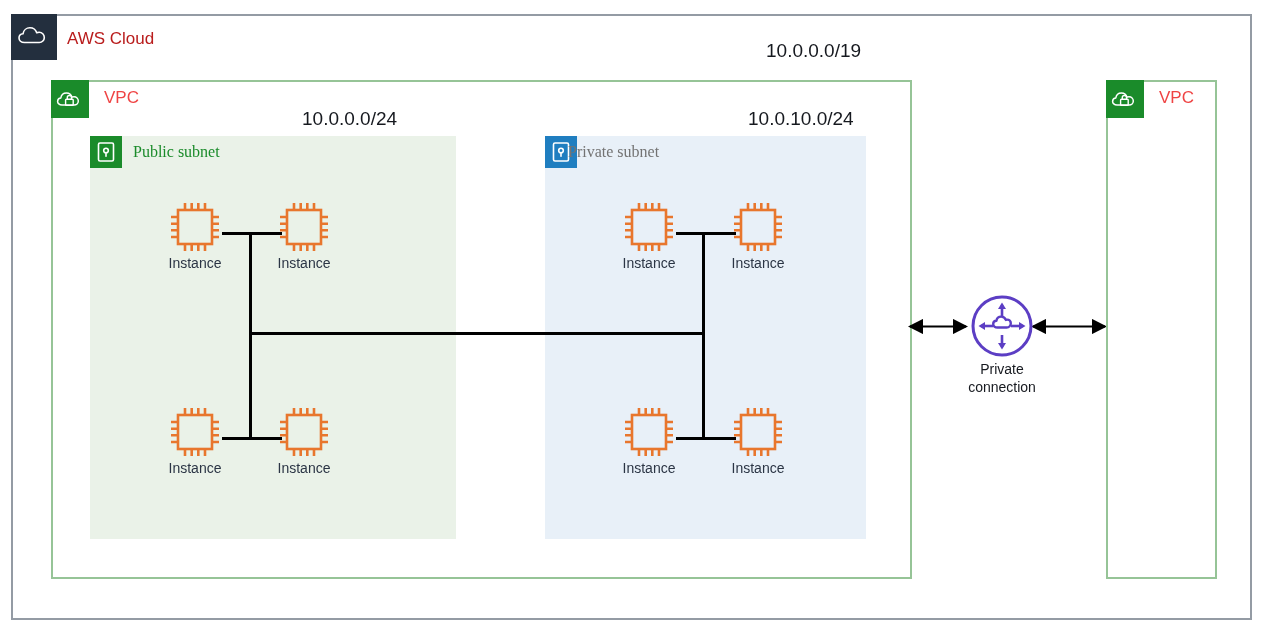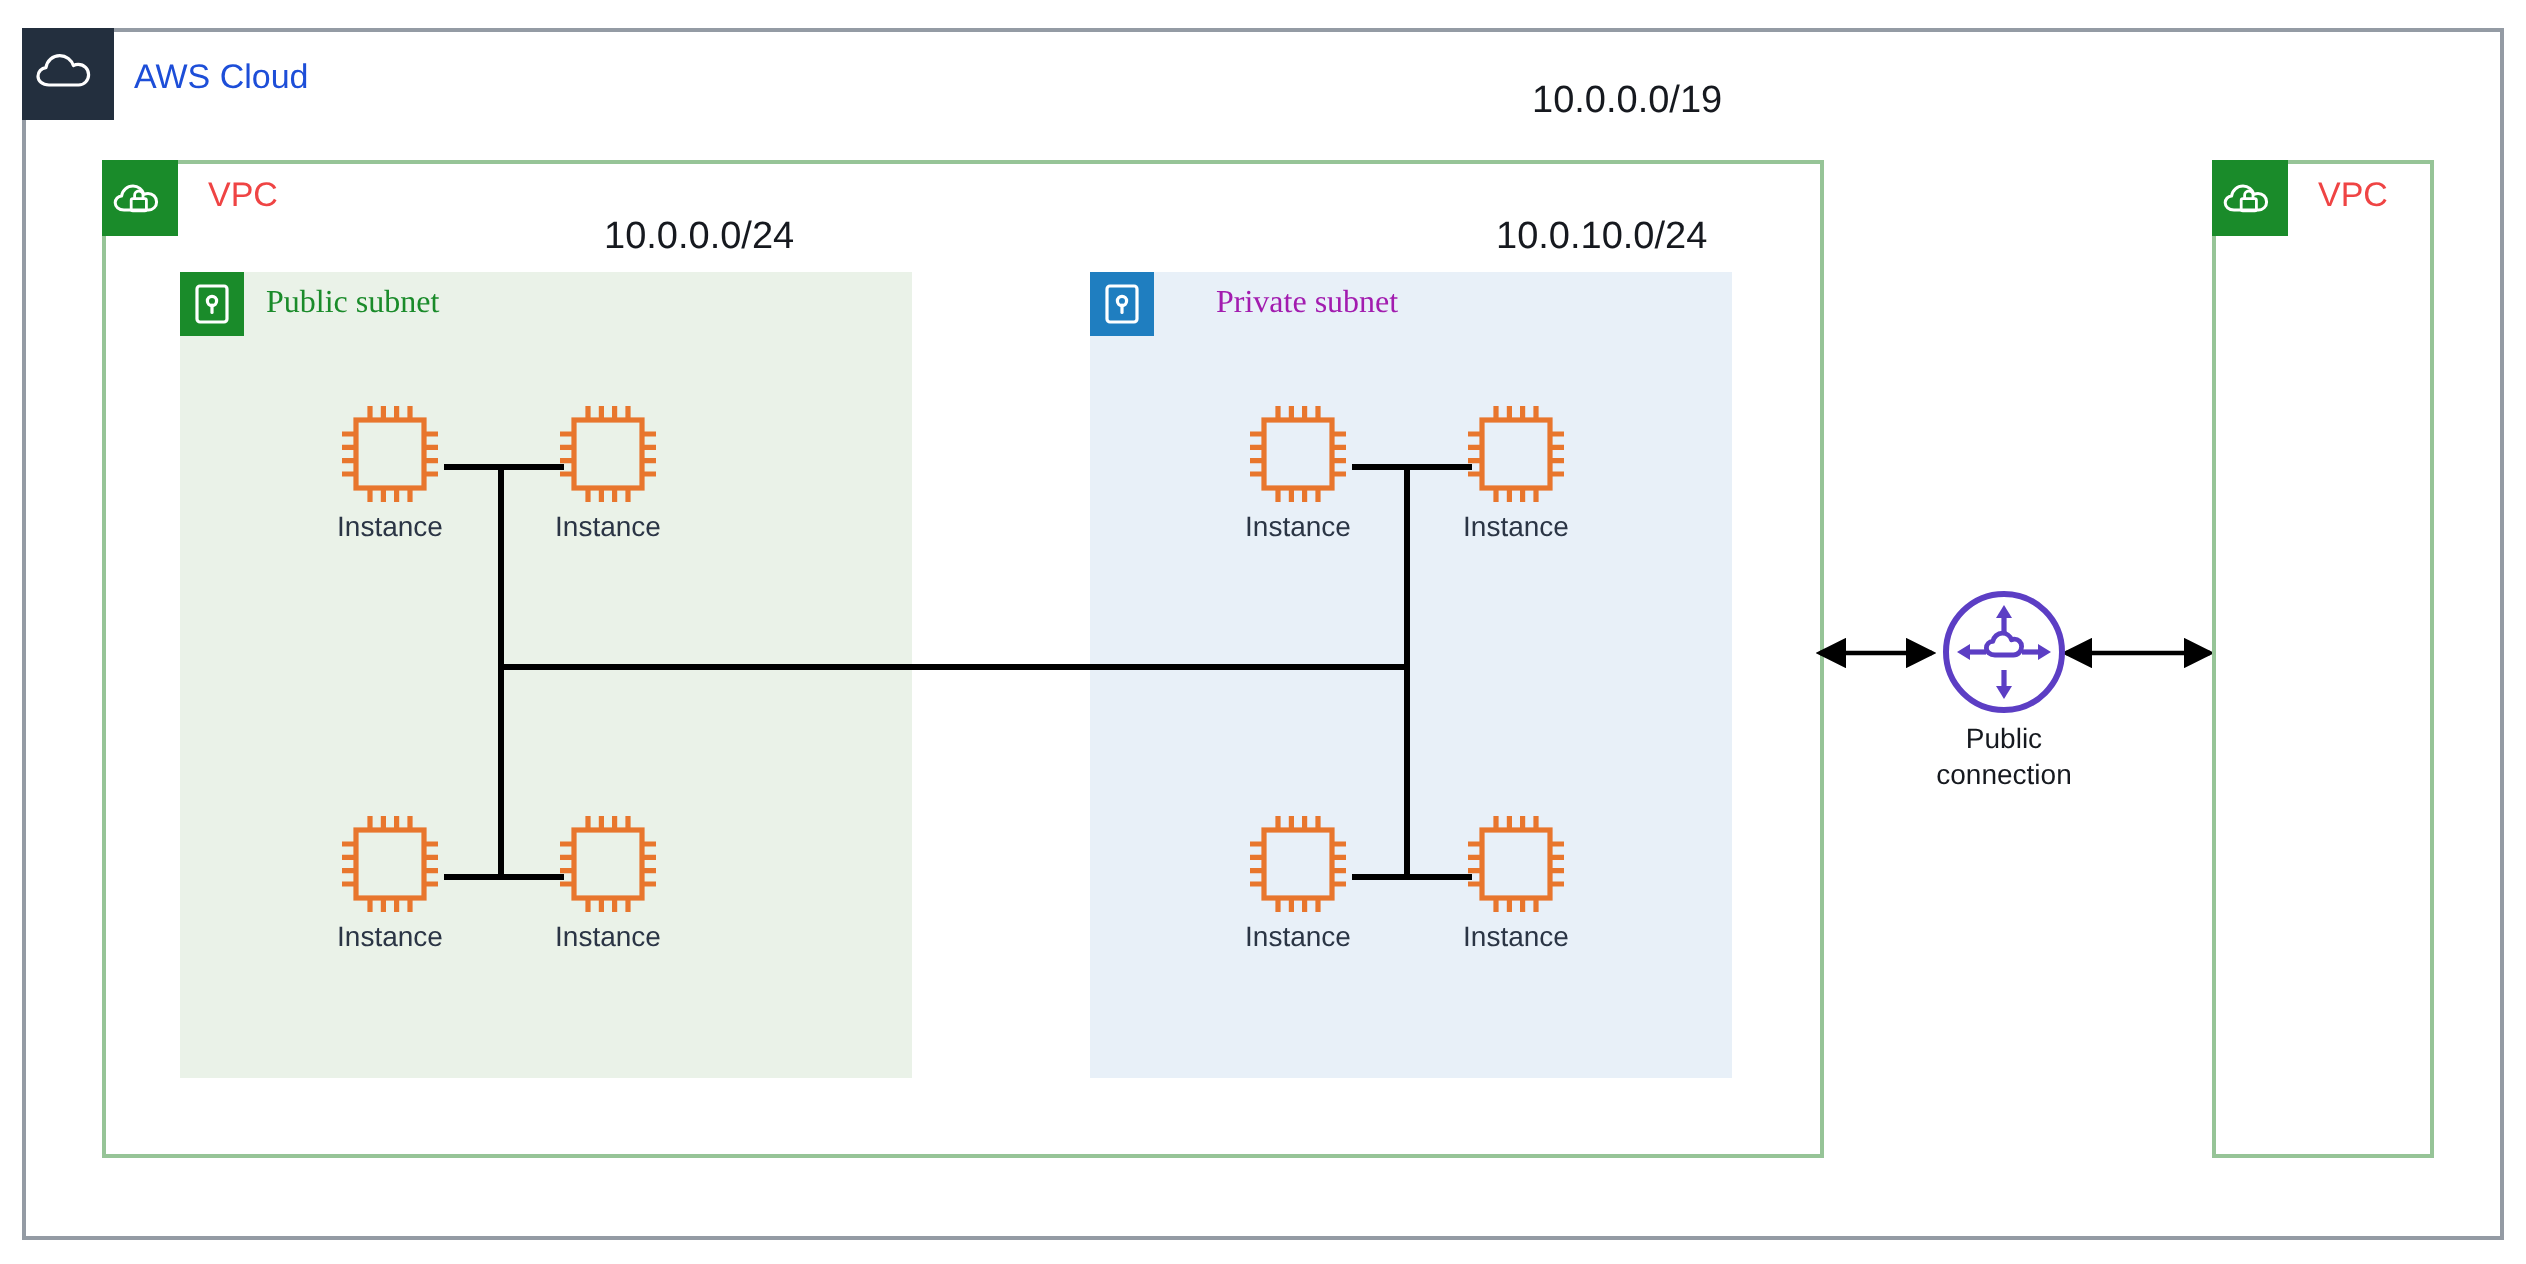--- a/index.html
+++ b/index.html
@@ -62,21 +62,21 @@
   .aws-cloud-icon {
     left: 11px;
     top: 14px;
     width: 46px;
     height: 46px;
     background: #232f3e;
   }
   .aws-cloud-label {
     left: 67px;
     top: 30px;
-    color: #1d4ed8;
+    color: #b91c1c;
   }
 
   .vpc-icon {
     width: 38px;
     height: 38px;
     background: #1a8b2a;
   }
   .vpc-icon-left { left: 51px; top: 80px; }
   .vpc-icon-right { left: 1106px; top: 80px; }
   .vpc-label { color: #ef4444; }
@@ -110,21 +110,21 @@
   .subnet-icon-public  { left: 90px;  top: 136px; background: #1a8b2a; }
   .subnet-icon-private { left: 545px; top: 136px; background: #1f7ec0; }
   .subnet-label {
     position: absolute;
     font-size: 16px;
     line-height: 1;
     white-space: nowrap;
     font-family: Liberation Serif, serif;
   }
   .subnet-label-public  { left: 133px; top: 144px; color: #1a8b2a; }
-  .subnet-label-private { left: 608px; top: 144px; color: #a21caf; }
+  .subnet-label-private { left: 568px; top: 144px; color: #737373; }
 
   
   .cidr {
     position: absolute;
     font-size: 19px;
     color: #16191f;
     white-space: nowrap;
     line-height: 1;
   }
   .cidr-vpc     { left: 766px; top: 41px; }
@@ -382,21 +382,21 @@
         <path d="M32 41 L32 52.5" stroke-linecap="butt" fill="none"></path>
         <path d="M32 55.5 L36 49 L28 49 z" stroke="none"></path>
         <path d="M23 32 L11.5 32" stroke-linecap="butt" fill="none"></path>
         <path d="M8.5 32 L15 36 L15 28 z" stroke="none"></path>
         <path d="M41 32 L52.5 32" stroke-linecap="butt" fill="none"></path>
         <path d="M55.5 32 L49 36 L49 28 z" stroke="none"></path>
       </g>
     </svg>
   </div>
   <div class="peering-label">
-    <span>Public</span><br>
+    <span>Private</span><br>
     <span>connection</span>
   </div>
 
   <div class="group-box vpc-box vpc-right"></div>
   <div class="grp-icon vpc-icon vpc-icon-right">
     <svg width="38" height="38" viewBox="0 0 38 38">
       <path d="M11 25 C8.3 25 6.6 23.3 6.6 21.4 C6.6 19.6 8 18.1 9.8 18 C10.2 15.1 12.6 13 15.5 13
                C18.1 13 20.3 14.8 21 17.2 C21.6 16.9 22.2 16.7 23 16.7 C25.4 16.7 27.3 18.6 27.3 21
                C27.3 23.3 25.4 25 23.2 25 Z" fill="none" stroke="#ffffff" stroke-width="1.5" stroke-linejoin="round"></path>
       <rect x="14.6" y="19.3" width="7.6" height="6.1" rx="0.8" fill="none" stroke="#ffffff" stroke-width="1.4"></rect>

